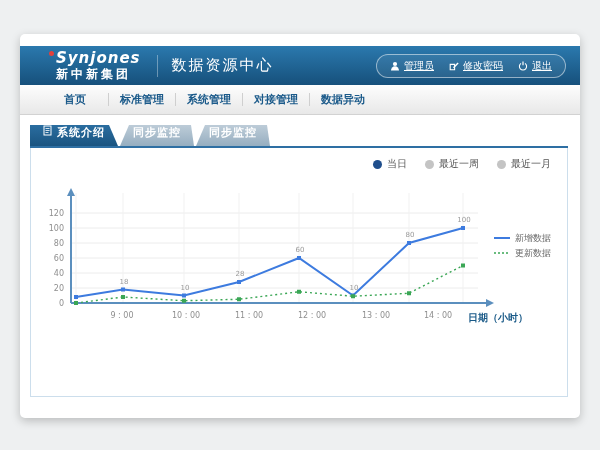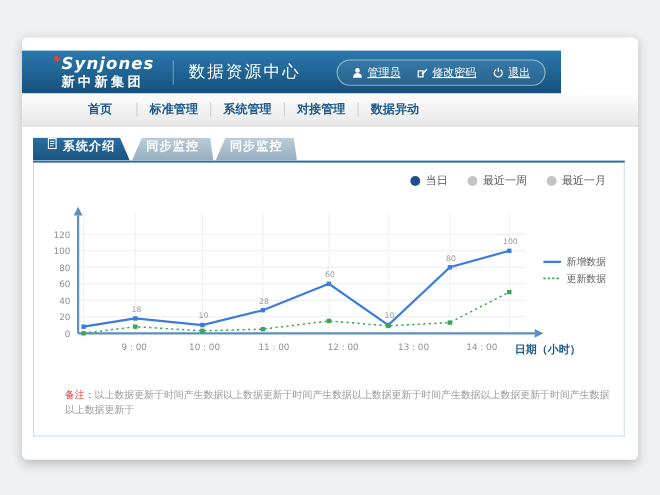--- a/index.html
+++ b/index.html
@@ -1,30 +1,30 @@
 <!DOCTYPE html>
 <html><head>
 <meta charset="utf-8">
 <style>
   html,body{margin:0;padding:0;}
   body{width:600px;height:450px;background:#eef0f1;font-family:"DejaVu Sans","Liberation Sans",sans-serif;overflow:hidden;position:relative;}
   .window{position:absolute;left:20px;top:34px;width:560px;height:384px;background:#fff;border-radius:5px;box-shadow:0 3px 10px rgba(0,0,0,.22);overflow:hidden;}
   
-  .appbar{position:absolute;left:0;top:12px;width:490px;height:39px;background:linear-gradient(#2b79ae,#16507b);display:flex;align-items:center;color:#fff;}
+  .appbar{position:absolute;left:0;top:12px;width:560px;height:39px;background:linear-gradient(#2b79ae,#16507b);display:flex;align-items:center;color:#fff;}
   .logo{margin-left:36px;line-height:1;position:relative;}
   .logo .en{font-size:15px;font-weight:bold;font-style:italic;letter-spacing:1px;display:block;}
   .logo .dot{position:absolute;left:-7px;top:0;width:5px;height:5px;border-radius:50%;background:#e2403c;}
   .logo .cn{font-size:12px;font-weight:bold;letter-spacing:3px;display:block;margin-top:2px;}
   .vdiv{width:1px;height:22px;background:rgba(255,255,255,.35);margin:0 14px 0 16px;}
   .apptitle{font-size:15px;letter-spacing:2px;font-weight:500;}
   .userpill{position:absolute;right:14px;top:8px;height:22px;border:1px solid rgba(255,255,255,.5);border-radius:12px;background:rgba(255,255,255,.07);display:flex;align-items:center;gap:15px;padding:0 13px;font-size:10px;}
   .useritem{display:flex;align-items:center;gap:4px;cursor:pointer;white-space:nowrap;text-decoration:underline;}
   .useritem svg{display:block;}
   
-  .navbar{position:absolute;left:0;top:51px;width:560px;height:29px;background:linear-gradient(#fdfdfd,#e8e8e8);border-bottom:1px solid #d2d2d2;display:flex;align-items:center;padding-left:16px;}
+  .navbar{position:absolute;left:0;top:51px;width:560px;height:29px;background:linear-gradient(#fdfdfd,#e8e8e8);border-bottom:1px solid #d2d2d2;display:flex;align-items:center;}
   .navitem{width:66px;text-align:center;font-size:11px;font-weight:bold;color:#1b5a8a;cursor:pointer;white-space:nowrap;}
   .navitem:first-child{margin-left:22px;}
   .navdiv{width:1px;height:13px;background:#cfcfcf;}
   
   .tabrow{position:absolute;left:10px;top:91px;height:21px;display:flex;}
   .tab{height:21px;display:flex;align-items:flex-start;justify-content:center;gap:5px;color:#fff;font-size:11px;font-weight:bold;cursor:pointer;letter-spacing:1px;}
   .tab.active{width:88px;background:linear-gradient(#2a6da0,#1a5480);clip-path:polygon(0 0,calc(100% - 9px) 0,100% 100%,0 100%);}
   .tab.idle{width:74px;background:linear-gradient(#bdccd8,#96aec0);clip-path:polygon(9px 0,calc(100% - 3px) 0,100% 100%,0 100%);margin-left:2px;color:#fff;}
   .underline{position:absolute;left:10px;top:112px;width:538px;height:2px;background:#2e6fa3;}
   
@@ -181,18 +181,15 @@
         <rect x="266" y="141.75" width="4" height="4" fill="#3aa655"></rect>
         <rect x="320" y="146.25" width="4" height="4" fill="#3aa655"></rect>
         <rect x="376" y="143.25" width="4" height="4" fill="#3aa655"></rect>
         <rect x="430" y="115.5" width="4" height="4" fill="#3aa655"></rect>
         <line x1="463" y1="90" x2="479" y2="90" stroke="#3d7bdf" stroke-width="2"></line>
         <text x="484" y="93" fill="#666" font-size="9">新增数据</text>
         <line x1="463" y1="105" x2="479" y2="105" stroke="#3aa655" stroke-width="1.5" stroke-dasharray="2,2"></line>
         <text x="484" y="108" fill="#666" font-size="9">更新数据</text>
       </svg>
 
-    <div class="note">
-      <span class="pre">备注：</span><span>以上数据更新于时间产生数据以上数据更新于时间产生数据以上数据更新于时间产生数据以上数据更新于时间产生数据以上数据更新于</span>
-    </div>
   </div>
 
 </div>
 
 </body></html>

